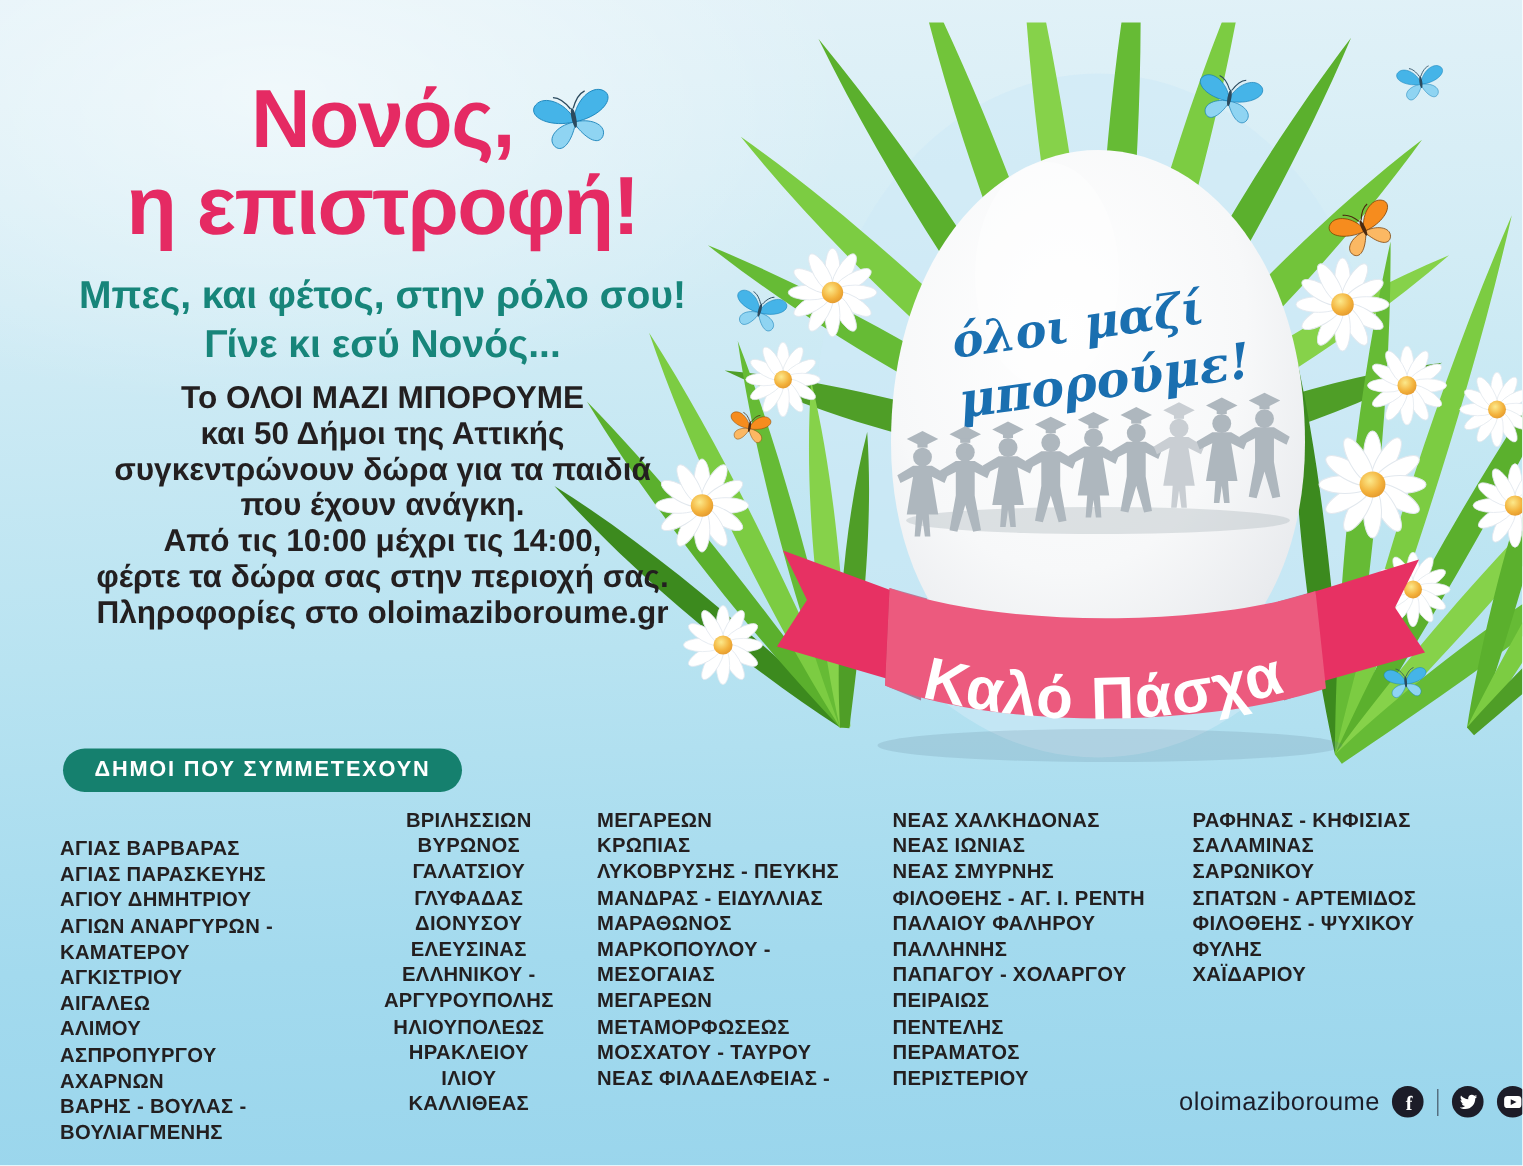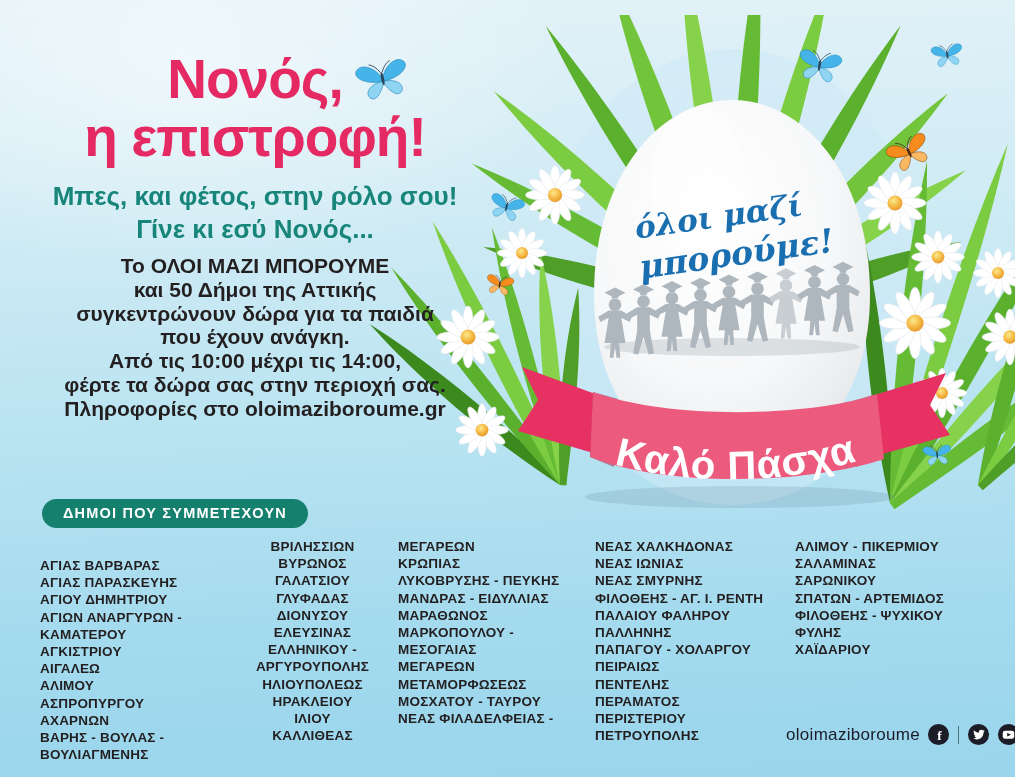--- a/index.html
+++ b/index.html
@@ -101,24 +101,23 @@
       <div class="muni-item">ΝΕΑΣ ΙΩΝΙΑΣ</div>
       <div class="muni-item">ΝΕΑΣ ΣΜΥΡΝΗΣ</div>
       <div class="muni-item">ΦΙΛΟΘΕΗΣ - ΑΓ. Ι. ΡΕΝΤΗ</div>
       <div class="muni-item">ΠΑΛΑΙΟΥ ΦΑΛΗΡΟΥ</div>
       <div class="muni-item">ΠΑΛΛΗΝΗΣ</div>
       <div class="muni-item">ΠΑΠΑΓΟΥ - ΧΟΛΑΡΓΟΥ</div>
       <div class="muni-item">ΠΕΙΡΑΙΩΣ</div>
       <div class="muni-item">ΠΕΝΤΕΛΗΣ</div>
       <div class="muni-item">ΠΕΡΑΜΑΤΟΣ</div>
       <div class="muni-item">ΠΕΡΙΣΤΕΡΙΟΥ</div>
-      <div class="muni-item">ΠΕΤΡΟΥΠΟΛΗΣ</div>
     </div>
   <div class="abs muni-col c5">
-      <div class="muni-item">ΑΛΙΜΟΥ - ΠΙΚΕΡΜΙΟΥ</div>
+      <div class="muni-item">ΡΑΦΗΝΑΣ - ΚΗΦΙΣΙΑΣ</div>
       <div class="muni-item">ΣΑΛΑΜΙΝΑΣ</div>
       <div class="muni-item">ΣΑΡΩΝΙΚΟΥ</div>
       <div class="muni-item">ΣΠΑΤΩΝ - ΑΡΤΕΜΙΔΟΣ</div>
       <div class="muni-item">ΦΙΛΟΘΕΗΣ - ΨΥΧΙΚΟΥ</div>
       <div class="muni-item">ΦΥΛΗΣ</div>
       <div class="muni-item">ΧΑΪΔΑΡΙΟΥ</div>
     </div>
 
   <svg class="abs egg-scene" width="665" height="520" viewBox="0 0 665 520">
     <defs>

